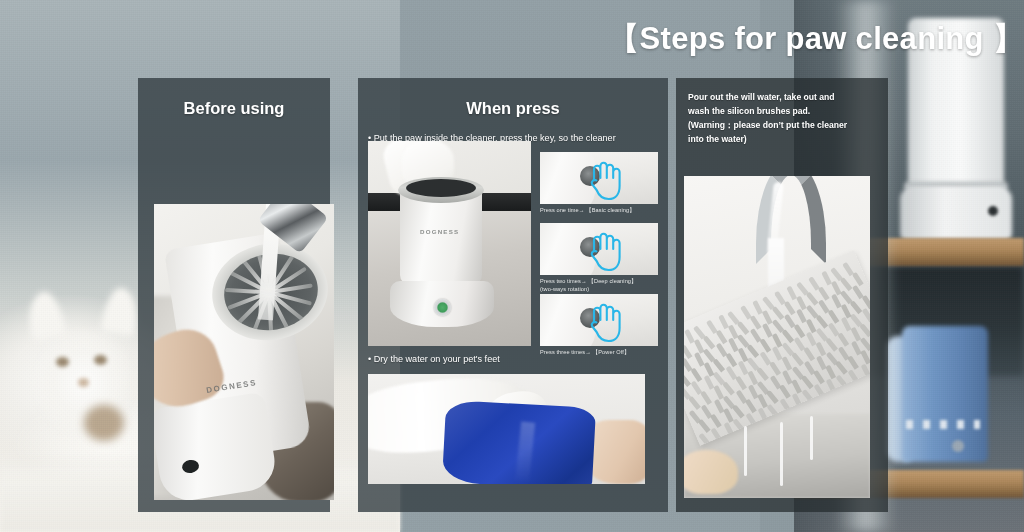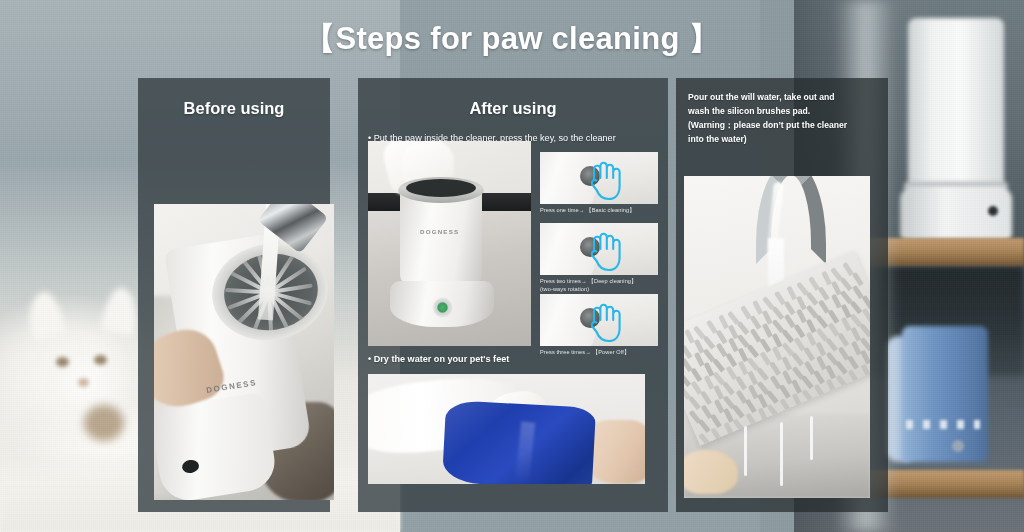--- a/index.html
+++ b/index.html
@@ -126,21 +126,21 @@
     position: absolute; inset: 0;
     background-image:
       repeating-linear-gradient(0deg, rgba(255,255,255,.012) 0 1px, rgba(0,0,0,.012) 1px 2px),
       repeating-linear-gradient(90deg, rgba(255,255,255,.01) 0 1px, rgba(0,0,0,.01) 1px 2px);
     pointer-events: none;
   }
 
   
   #title {
     position: absolute; left: 0; top: 18px; width: 1024px;
-    text-align: center; color: #ffffff;
+    text-align: right; color: #ffffff;
     font-size: 31px; font-weight: bold; letter-spacing: .3px;
     text-shadow: 0 1px 3px rgba(0,0,0,.32);
   }
 
   
   .panel {
     position: absolute; top: 78px; height: 434px;
     background: rgba(52, 63, 67, .80);
     color: #ffffff;
   }
@@ -452,21 +452,21 @@
     </div>
     <div class="fill-stream"></div>
     <div class="fill-faucet"></div>
     <div class="fill-hand"></div>
     <div class="fill-brand">DOGNESS</div>
     <div class="fill-btn"></div>
   </div>
 </section>
 
 <section class="panel" id="panel-when">
-  <div class="panel-title">After using</div>
+  <div class="panel-title">When press</div>
   <div class="panel-desc">• Put the paw inside the cleaner, press the key, so the cleaner
    will automatically start washing.</div>
 
   <div class="photo" id="photo-paw">
     <div class="paw-bg"></div>
     <div class="paw-counter"></div>
     <div class="paw-counter2"></div>
     <div class="paw-leg"></div>
     <div class="paw-fur"></div>
     <div class="paw-body"></div>
@@ -498,21 +498,21 @@
 
   <div class="thumb" id="thumb-3">
     <div class="thumb-device"></div>
     <div class="thumb-btn"></div>
     <svg class="thumb-hand" viewBox="0 0 46 42">
       <path d="M10 20 L10 9 a3.2 3.2 0 0 1 6.4 0 L16.4 18 L16.4 6 a3.2 3.2 0 0 1 6.4 0 L22.8 18 L22.8 8 a3.2 3.2 0 0 1 6.4 0 L29.2 18 L29.2 12 a3.2 3.2 0 0 1 6.4 0 L35.6 26 c0 8-4 13-11 13 -7 0-10-4-12-9 L8 24 a3 3 0 0 1 4.4-3.6 Z" fill="none" stroke="#29b6e8" stroke-width="2.1" stroke-linejoin="round" stroke-linecap="round"></path>
     </svg>
   </div>
   <div class="thumb-cap" style="position:absolute;left:182px;top:270px;">Press three times→ 【Power Off】</div>
 
-  <div class="panel-desc" style="margin-top:0;position:absolute;left:0;top:274px;font-weight:bold;">• Dry the water on your pet's feet</div>
+  <div class="panel-desc" style="margin-top:0;position:absolute;left:0;top:274px;">• Dry the water on your pet's feet</div>
 
   <div class="photo" id="photo-dry">
     <div class="dry-bg"></div>
     <div class="dry-leg"></div>
     <div class="dry-arm"></div>
     <div class="dry-paw"></div>
     <div class="dry-towel"></div>
     <div class="dry-towel-fold"></div>
   </div>
 </section>

